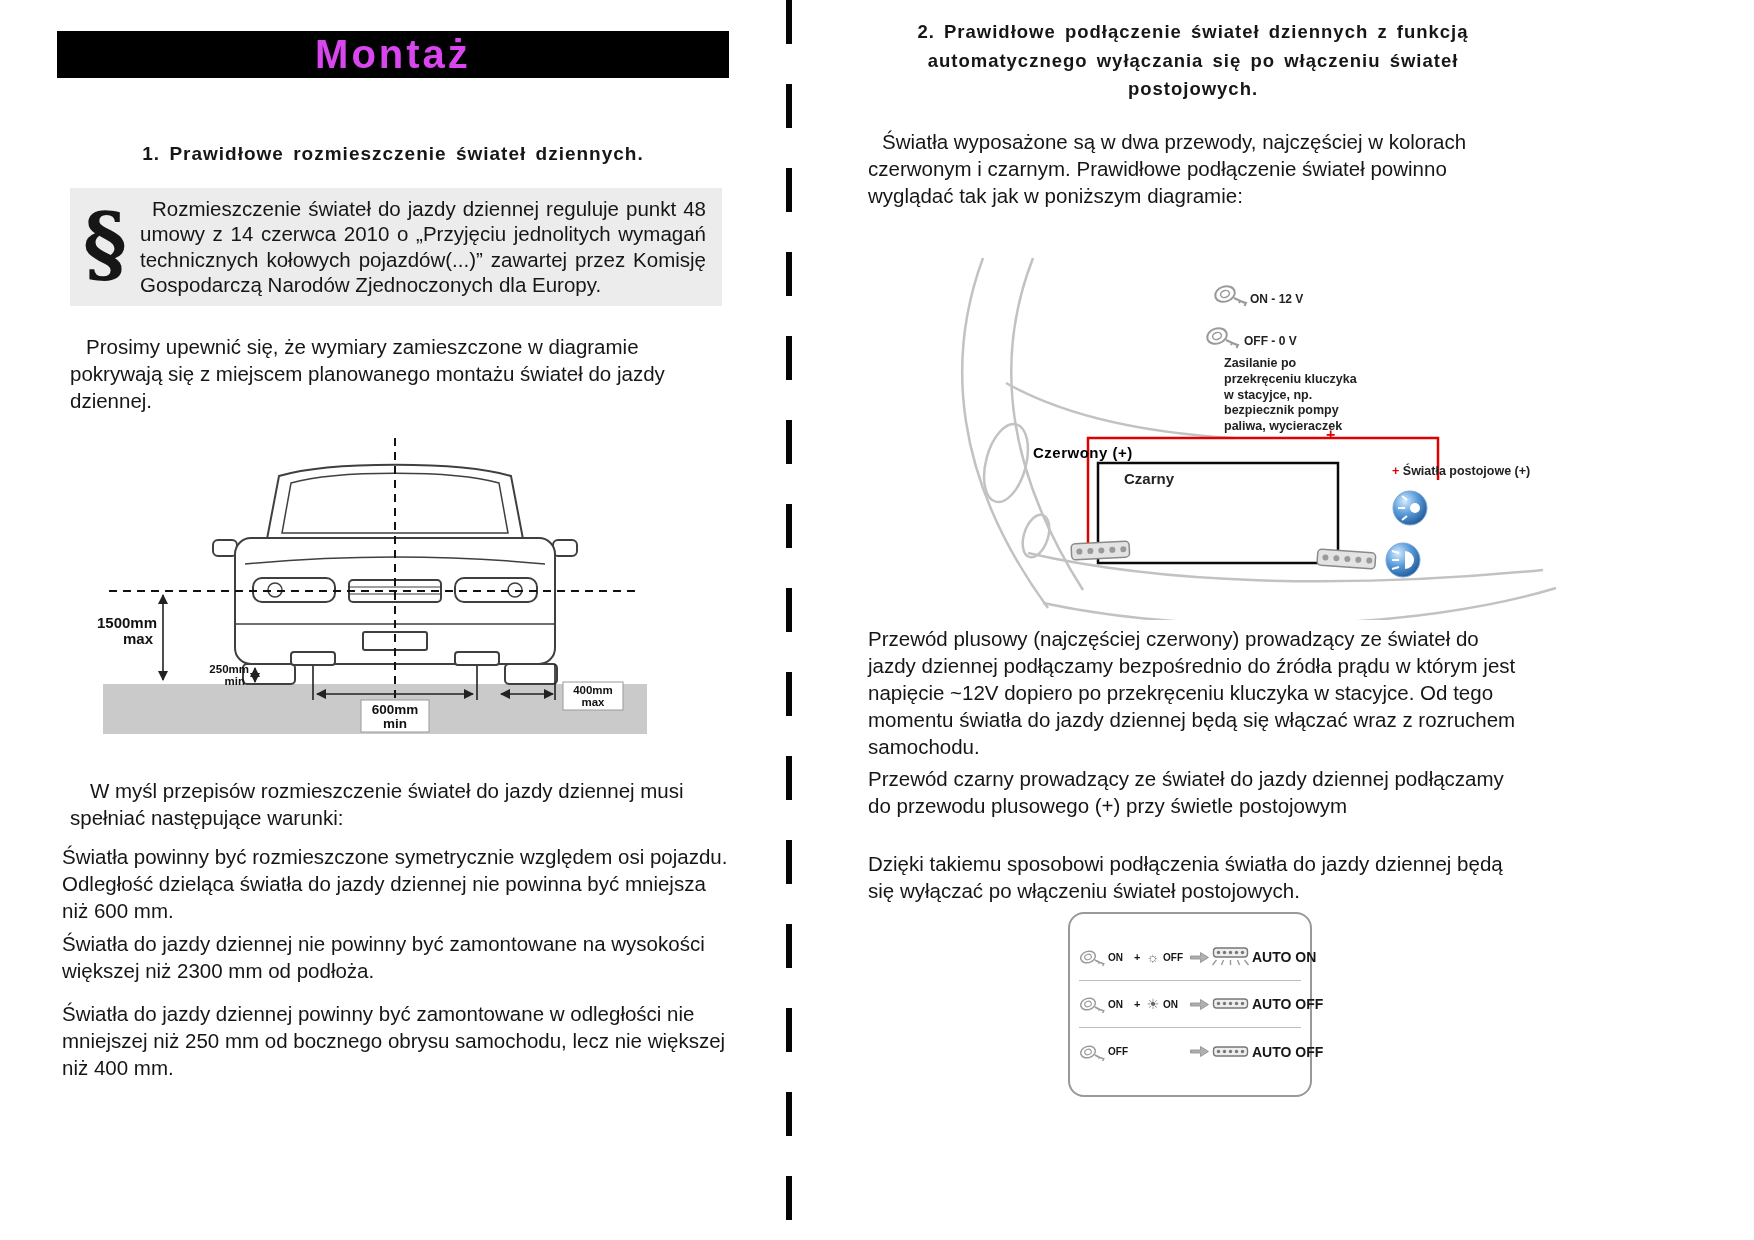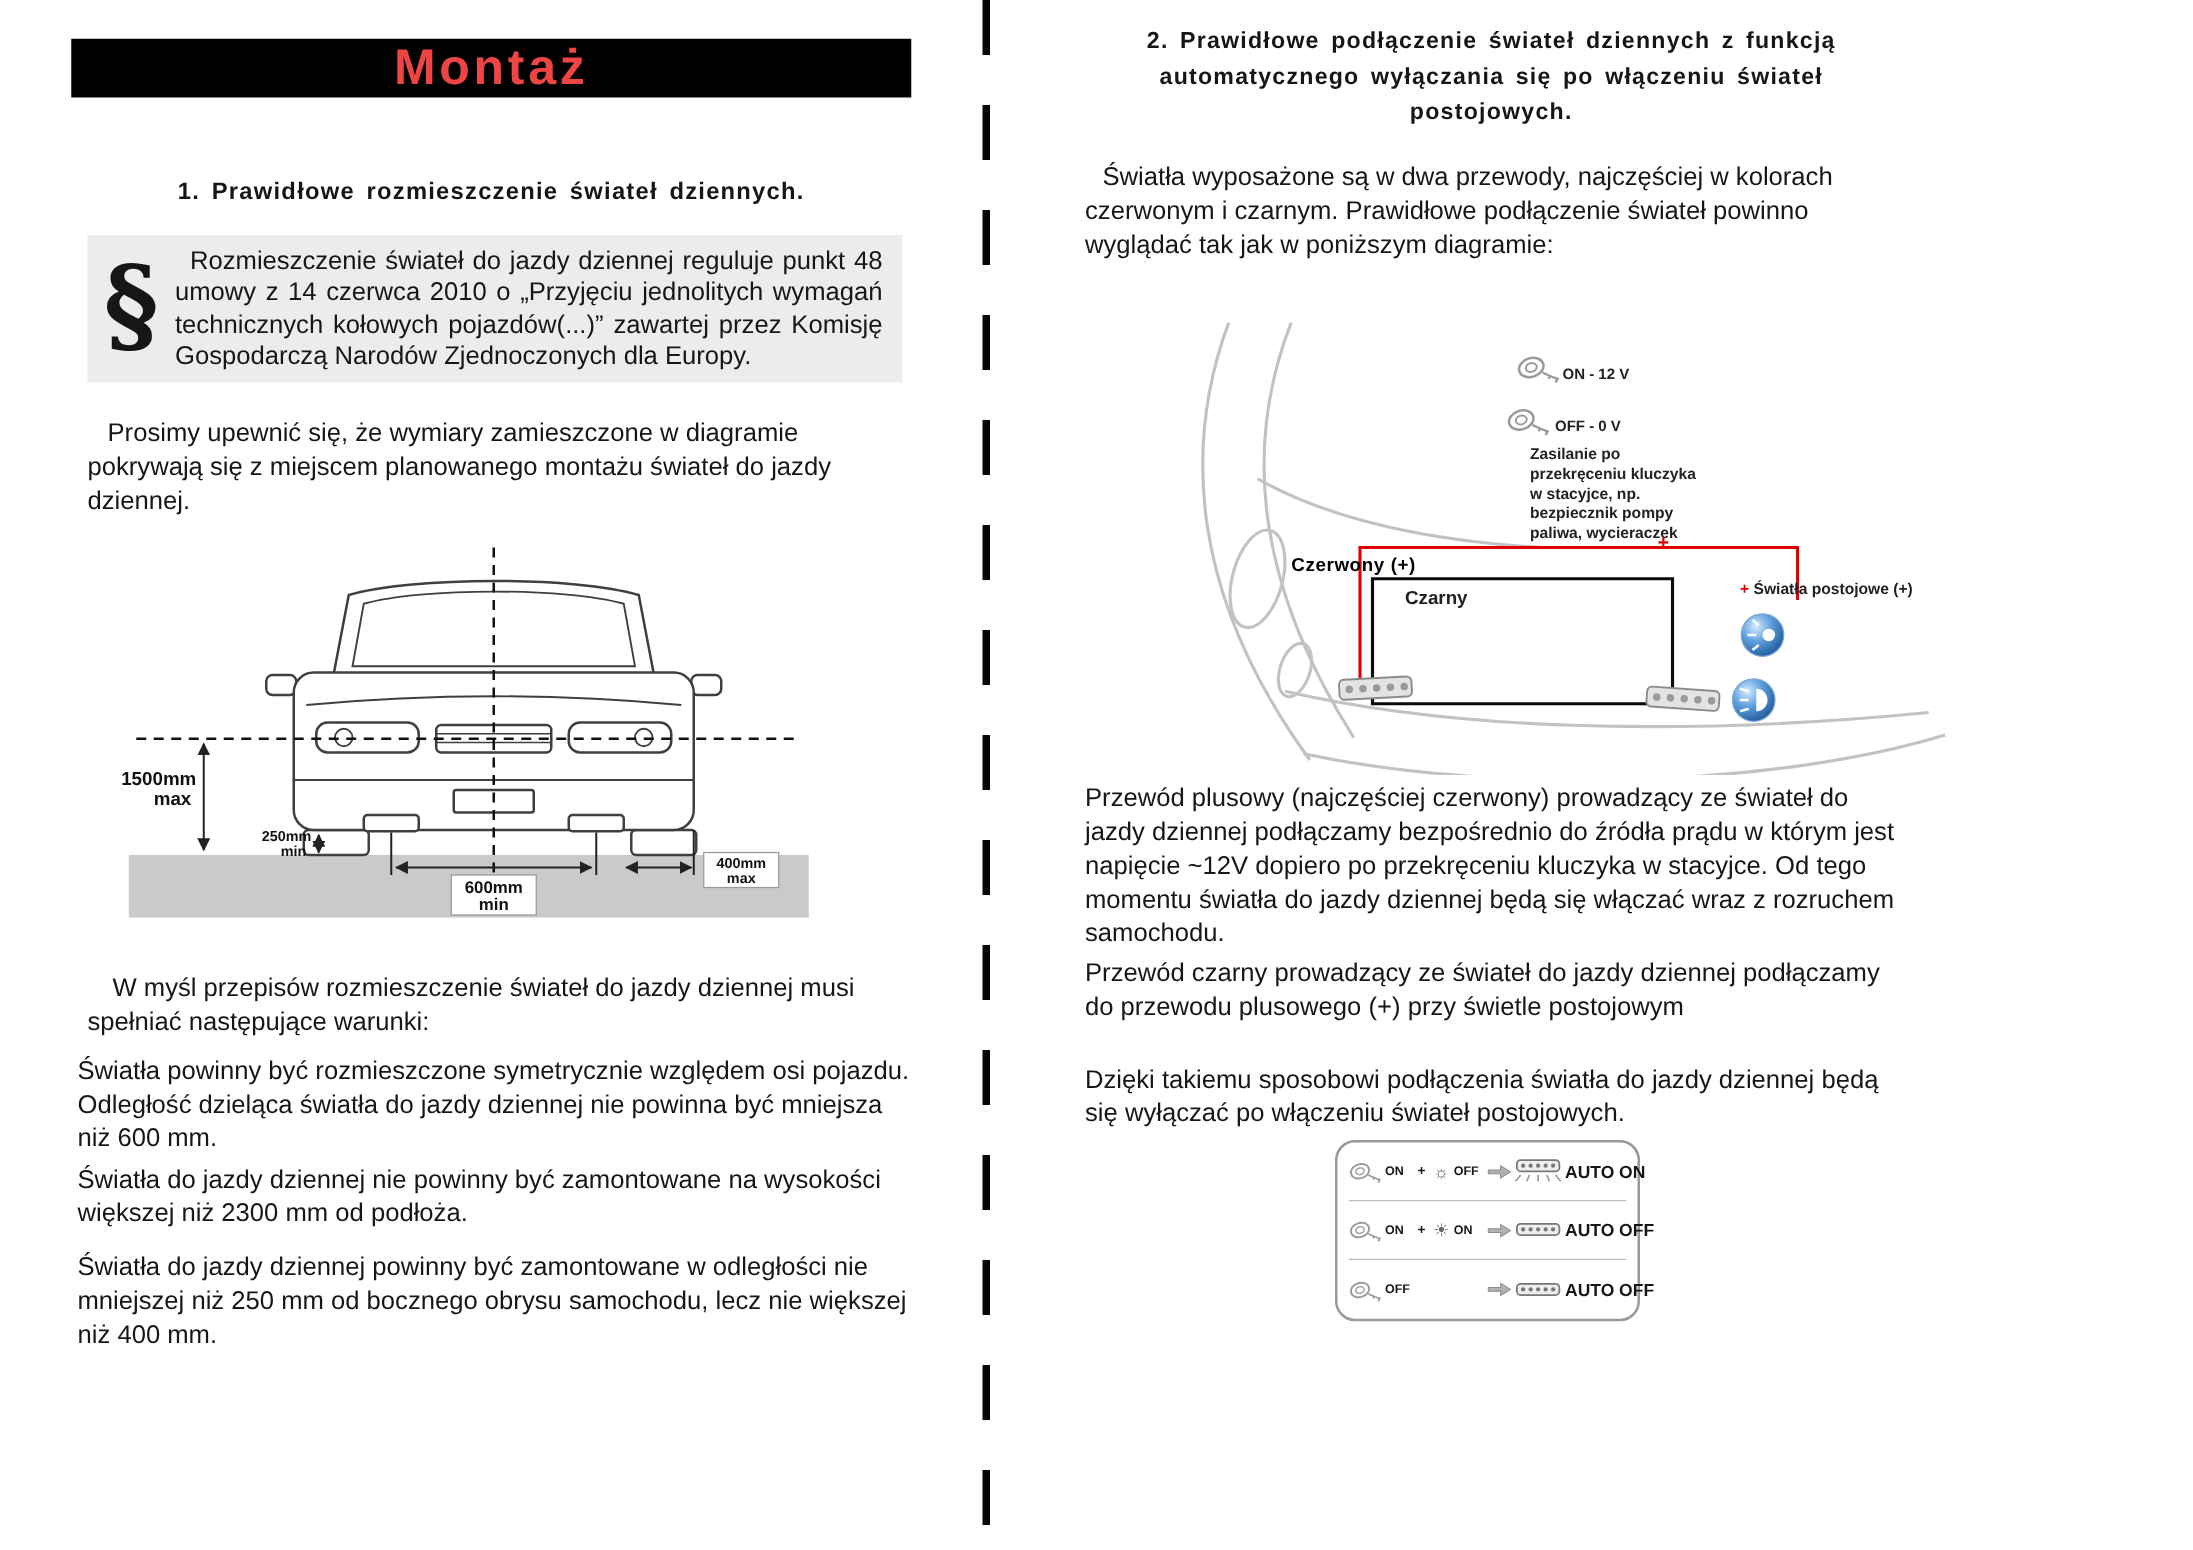--- a/index.html
+++ b/index.html
@@ -5,21 +5,21 @@
   * { margin:0; padding:0; box-sizing:border-box; }
   html,body { background:#ffffff; }
   .page {
     position:relative; width:1754px; height:1240px; background:#fff;
     font-family:"Liberation Sans","DejaVu Sans",sans-serif; color:#161616; overflow:hidden;
   }
   .abs { position:absolute; }
 
   
   .title-bar {
-    left:57px; top:31px; width:672px; height:47px; background:#000; color:#ef4444;
+    left:57px; top:31px; width:672px; height:47px; background:#000; color:#d946ef;
     display:flex; align-items:center; justify-content:center;
     font-size:40px; font-weight:bold; letter-spacing:3px;
   }
   .sec-heading {
     font-weight:bold; font-size:19px; letter-spacing:1px; word-spacing:3px; text-align:center;
   }
   .sec1-heading { left:57px; top:143px; width:672px; }
   .legal-box {
     left:70px; top:188px; width:652px; background:#ececec; display:flex; padding:8px 16px 8px 0;
   }
@@ -57,21 +57,21 @@
   .lbl-red  { left:135px; top:186px; font-size:15px; color:#000000; letter-spacing:0.5px; }
   .lbl-black{ left:226px; top:212px; font-size:15px; }
   .lbl-parking { left:494px; top:206px; font-size:12.5px; white-space:nowrap; }
   .rp-plus  { left:868px; top:625px; width:652px; }
   .rp-black { left:868px; top:765px; width:652px; }
   .rp-auto  { left:868px; top:850px; width:660px; }
 
   
   .states-panel {
     left:1068px; top:912px; width:244px; background:#fff;
-    border:2px solid #999; border-radius:16px; padding:0 9px;
+    border:2px solid #999; border-radius:16px; padding:20px 9px;
   }
   .state-row { display:flex; align-items:center; height:47px; gap:2px; border-bottom:1px solid #bdbdbd; }
   .state-row:last-child { border-bottom:none; }
   .c-key  { width:27px; flex:0 0 27px; }
   .c-ig   { width:24px; flex:0 0 24px; font-size:10px; font-weight:bold; }
   .c-plus { width:9px;  flex:0 0 9px;  font-size:11px; font-weight:bold; }
   .c-sun  { width:16px; flex:0 0 16px; font-size:14px; color:#666; text-align:center; }
   .c-park { width:25px; flex:0 0 25px; font-size:10px; font-weight:bold; }
   .c-arrow{ width:20px; flex:0 0 20px; }
   .c-lamp { width:38px; flex:0 0 38px; }

